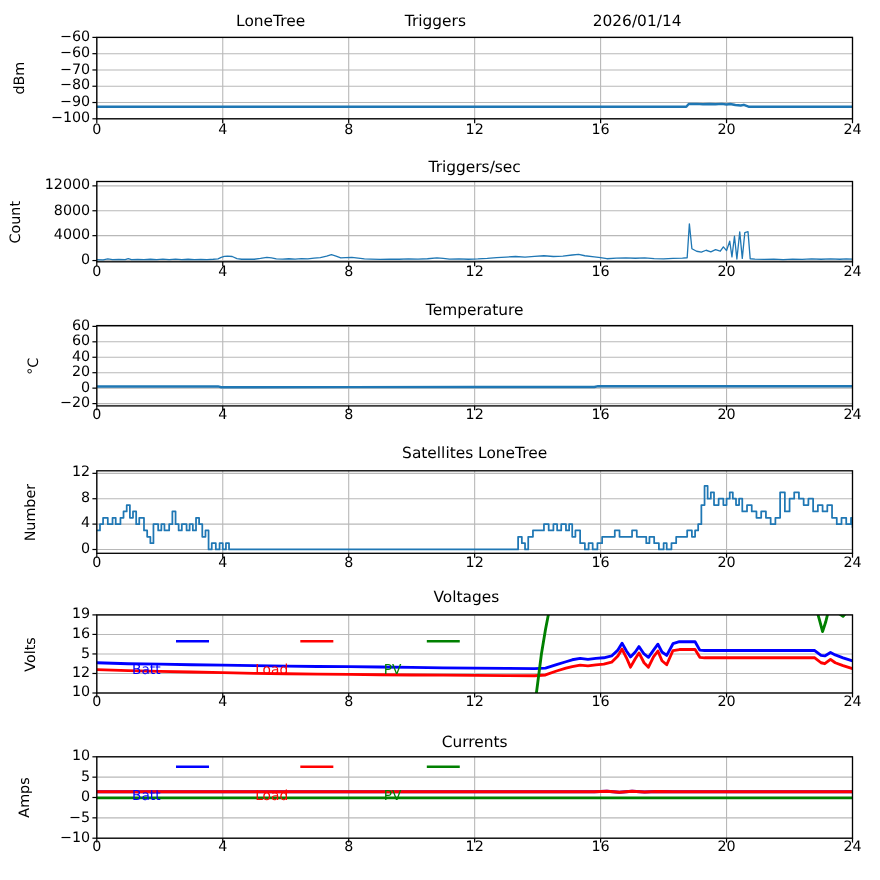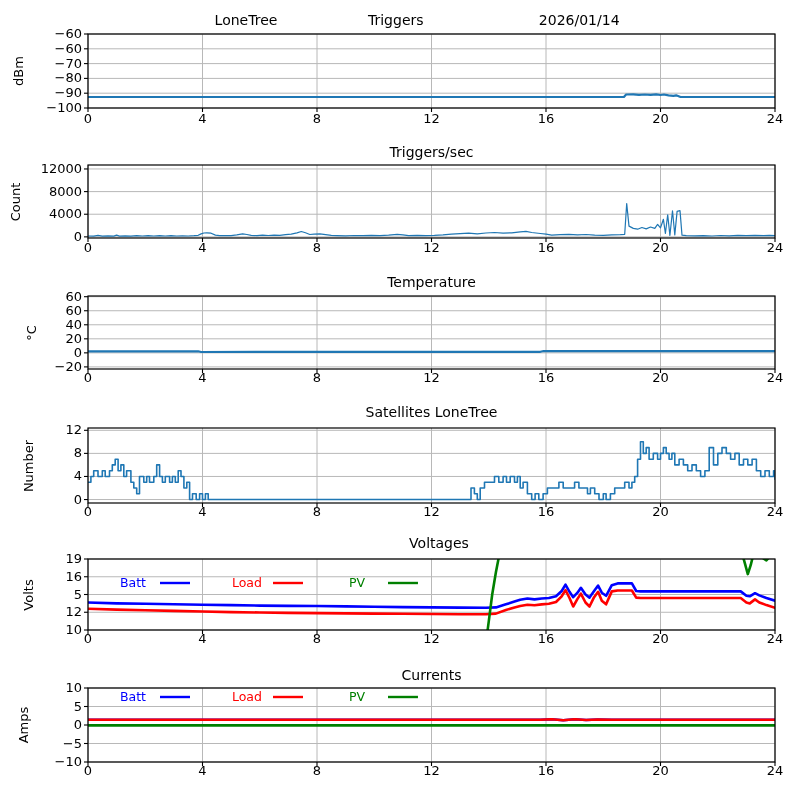--- a/index.html
+++ b/index.html
@@ -4,21 +4,21 @@
 <style>
   html,body{margin:0;padding:0;background:#ffffff;}
   body{width:800px;height:800px;font-family:"DejaVu Sans", sans-serif;}
   #figure{position:relative;width:800px;height:800px;background:#fff;overflow:hidden;}
   #plot-svg{position:absolute;left:0;top:0;}
   .txt{position:absolute;color:#000;white-space:nowrap;}
   .ytick{font-size:13px;text-align:right;width:82px;left:0;}
   .xtick{font-size:13px;text-align:center;width:44px;}
   .ptitle{font-size:14px;text-align:center;width:300px;}
   .ylab{font-size:13px;transform:translate(-50%,-50%) rotate(-90deg);}
-  .legtxt{font-size:12.5px;text-align:center;width:60px;}
+  .legtxt{font-size:12.5px;text-align:center;width:60px;margin-top:26px;}
 </style>
 </head>
 <body>
 
 <div id="figure">
     <svg id="plot-svg" width="800" height="800">
       <defs>
         <clipPath id="clip0">
           <rect x="88" y="34" width="687" height="74"></rect>
         </clipPath>
@@ -268,21 +268,21 @@
     <div class="txt ytick" style="top: 445.385px;">8</div>
     <div class="txt ytick" style="top: 468.462px;">4</div>
     <div class="txt ytick" style="top: 491.538px;">0</div>
     <div class="txt xtick" style="left: 66px; top: 504px;">0</div>
     <div class="txt xtick" style="left: 180.5px; top: 504px;">4</div>
     <div class="txt xtick" style="left: 295px; top: 504px;">8</div>
     <div class="txt xtick" style="left: 409.5px; top: 504px;">12</div>
     <div class="txt xtick" style="left: 524px; top: 504px;">16</div>
     <div class="txt xtick" style="left: 638.5px; top: 504px;">20</div>
     <div class="txt xtick" style="left: 753px; top: 504px;">24</div>
-    <div class="txt ptitle" style="left: 289px; top: 535px;">Voltages</div>
+    <div class="txt ptitle" style="left: 274px; top: 535px;">Voltages</div>
     <div class="txt ylab" style="left: 28px; top: 594.5px;">Volts</div>
     <div class="txt ytick" style="top: 551px;">19</div>
     <div class="txt ytick" style="top: 568.75px;">16</div>
     <div class="txt ytick" style="top: 586.5px;">5</div>
     <div class="txt ytick" style="top: 604.25px;">12</div>
     <div class="txt ytick" style="top: 622px;">10</div>
     <div class="txt xtick" style="left: 66px; top: 631px;">0</div>
     <div class="txt xtick" style="left: 180.5px; top: 631px;">4</div>
     <div class="txt xtick" style="left: 295px; top: 631px;">8</div>
     <div class="txt xtick" style="left: 409.5px; top: 631px;">12</div>

